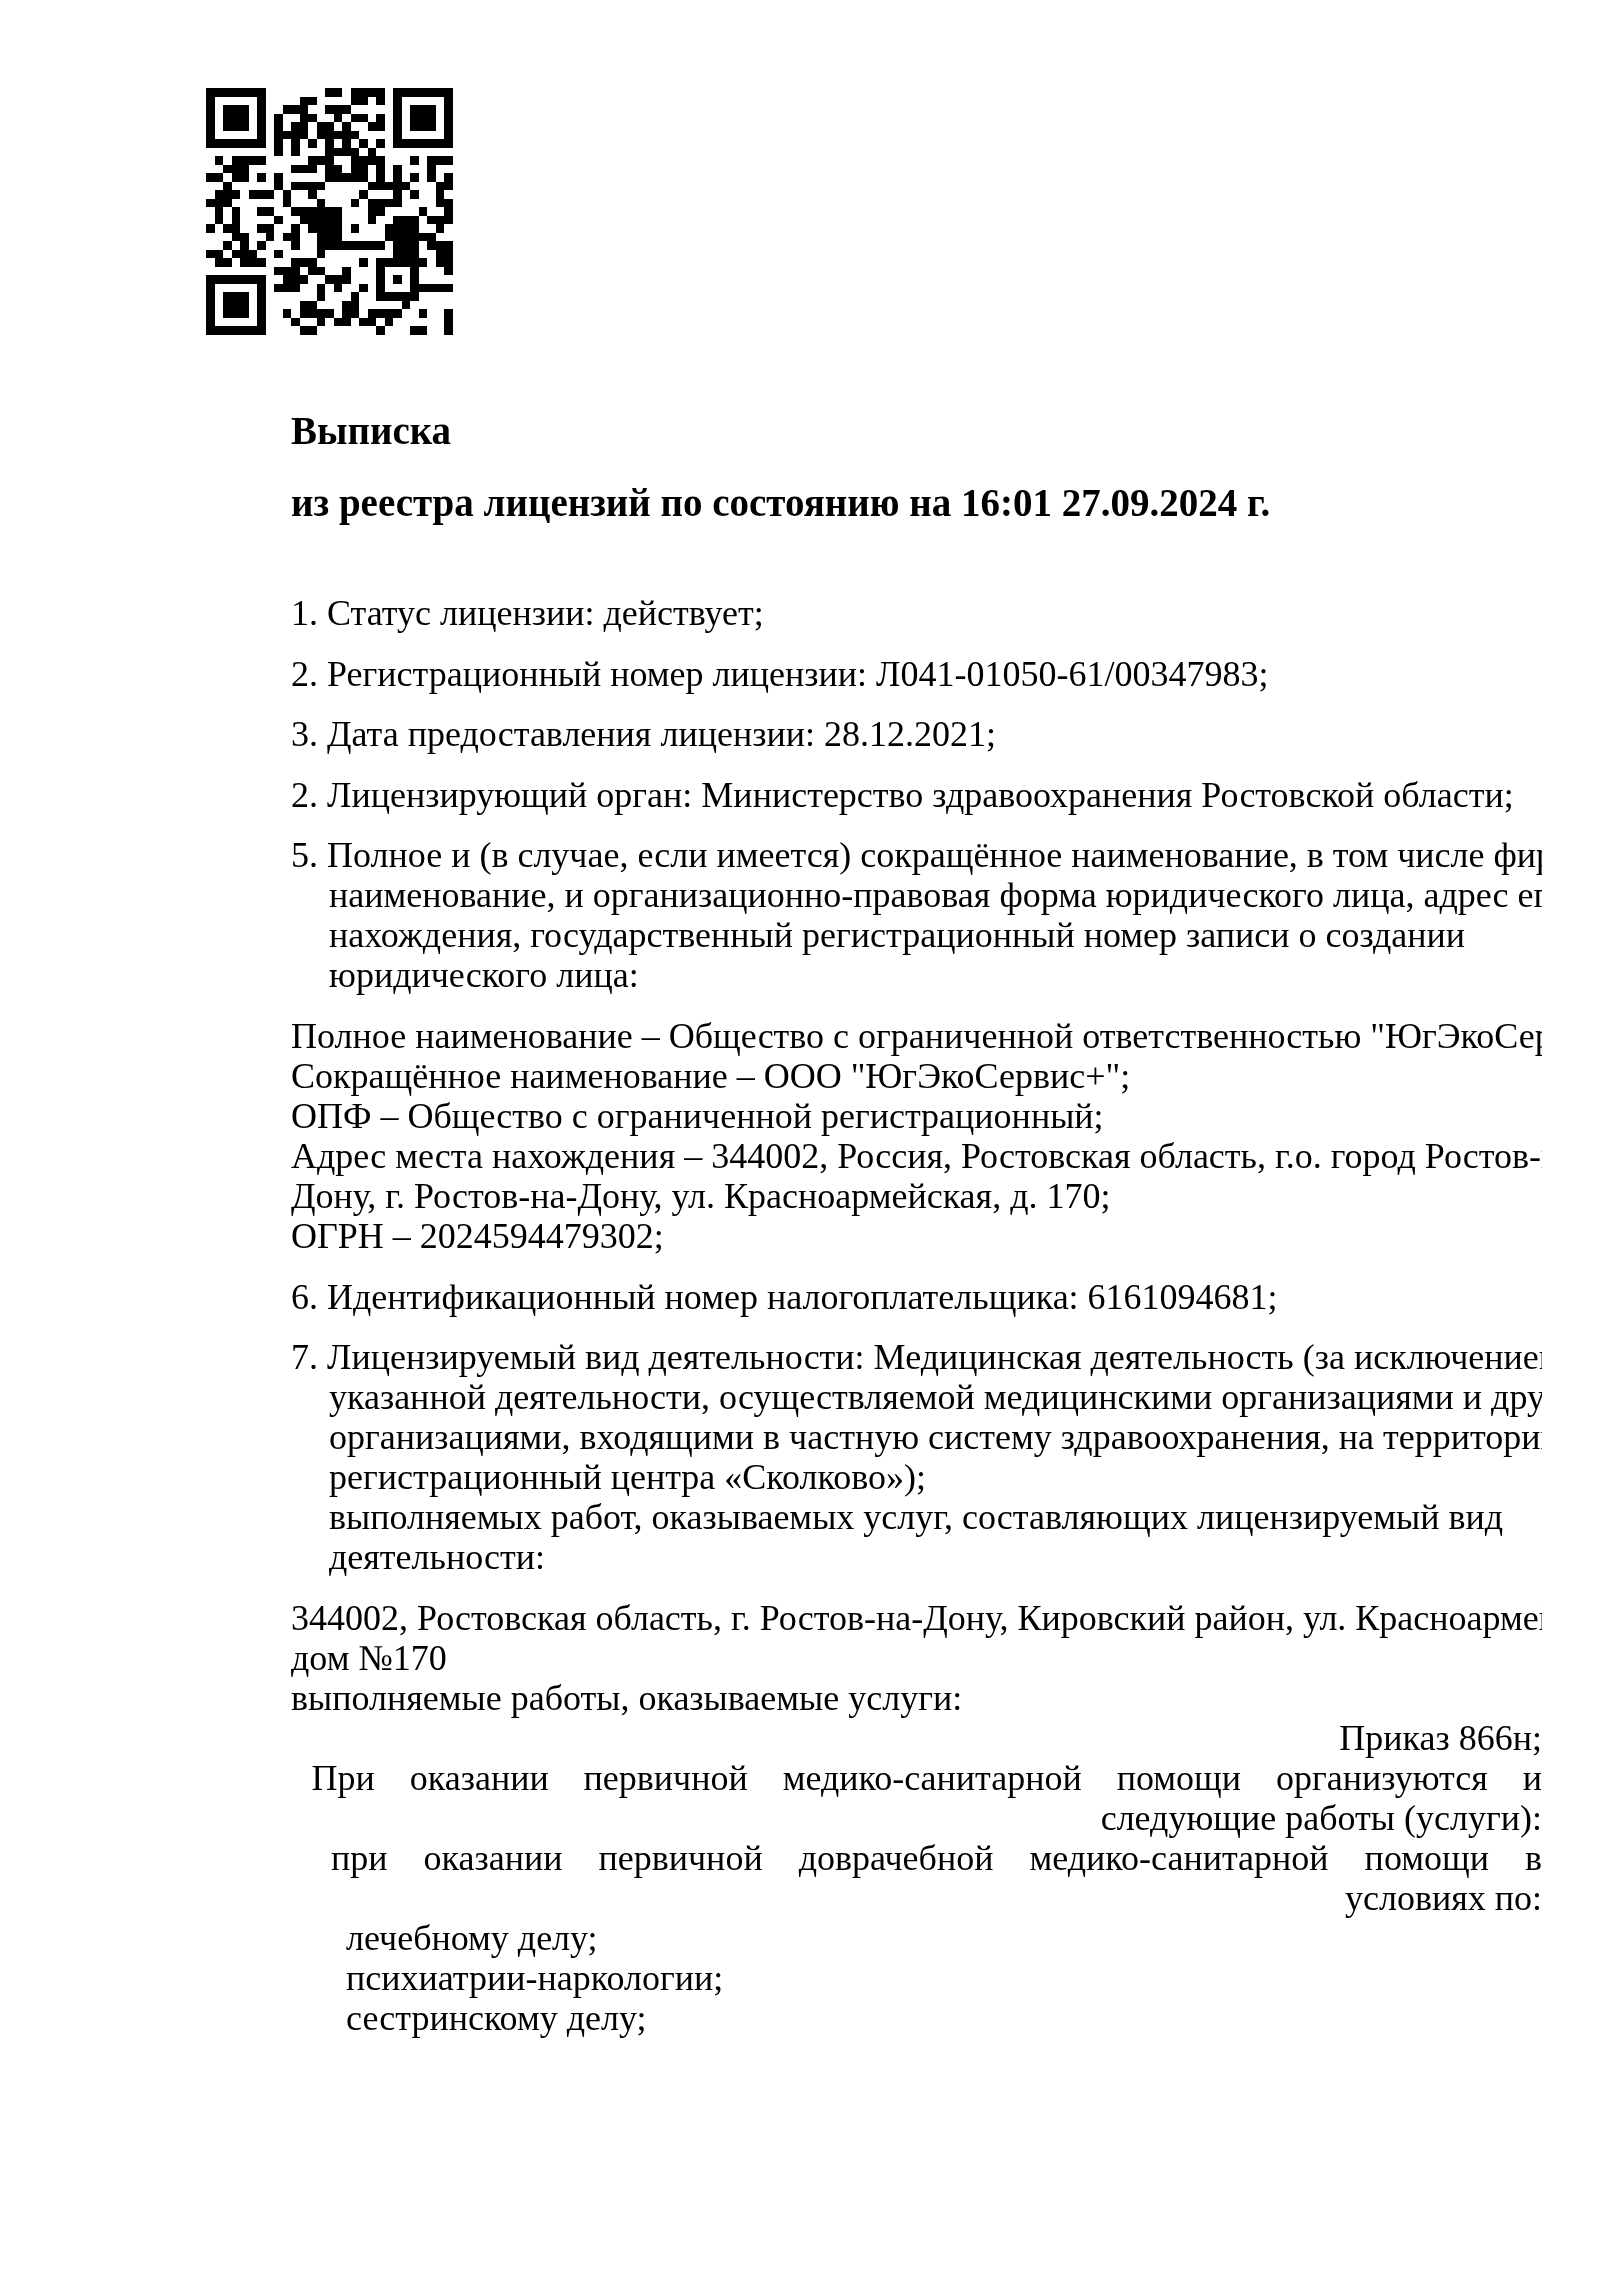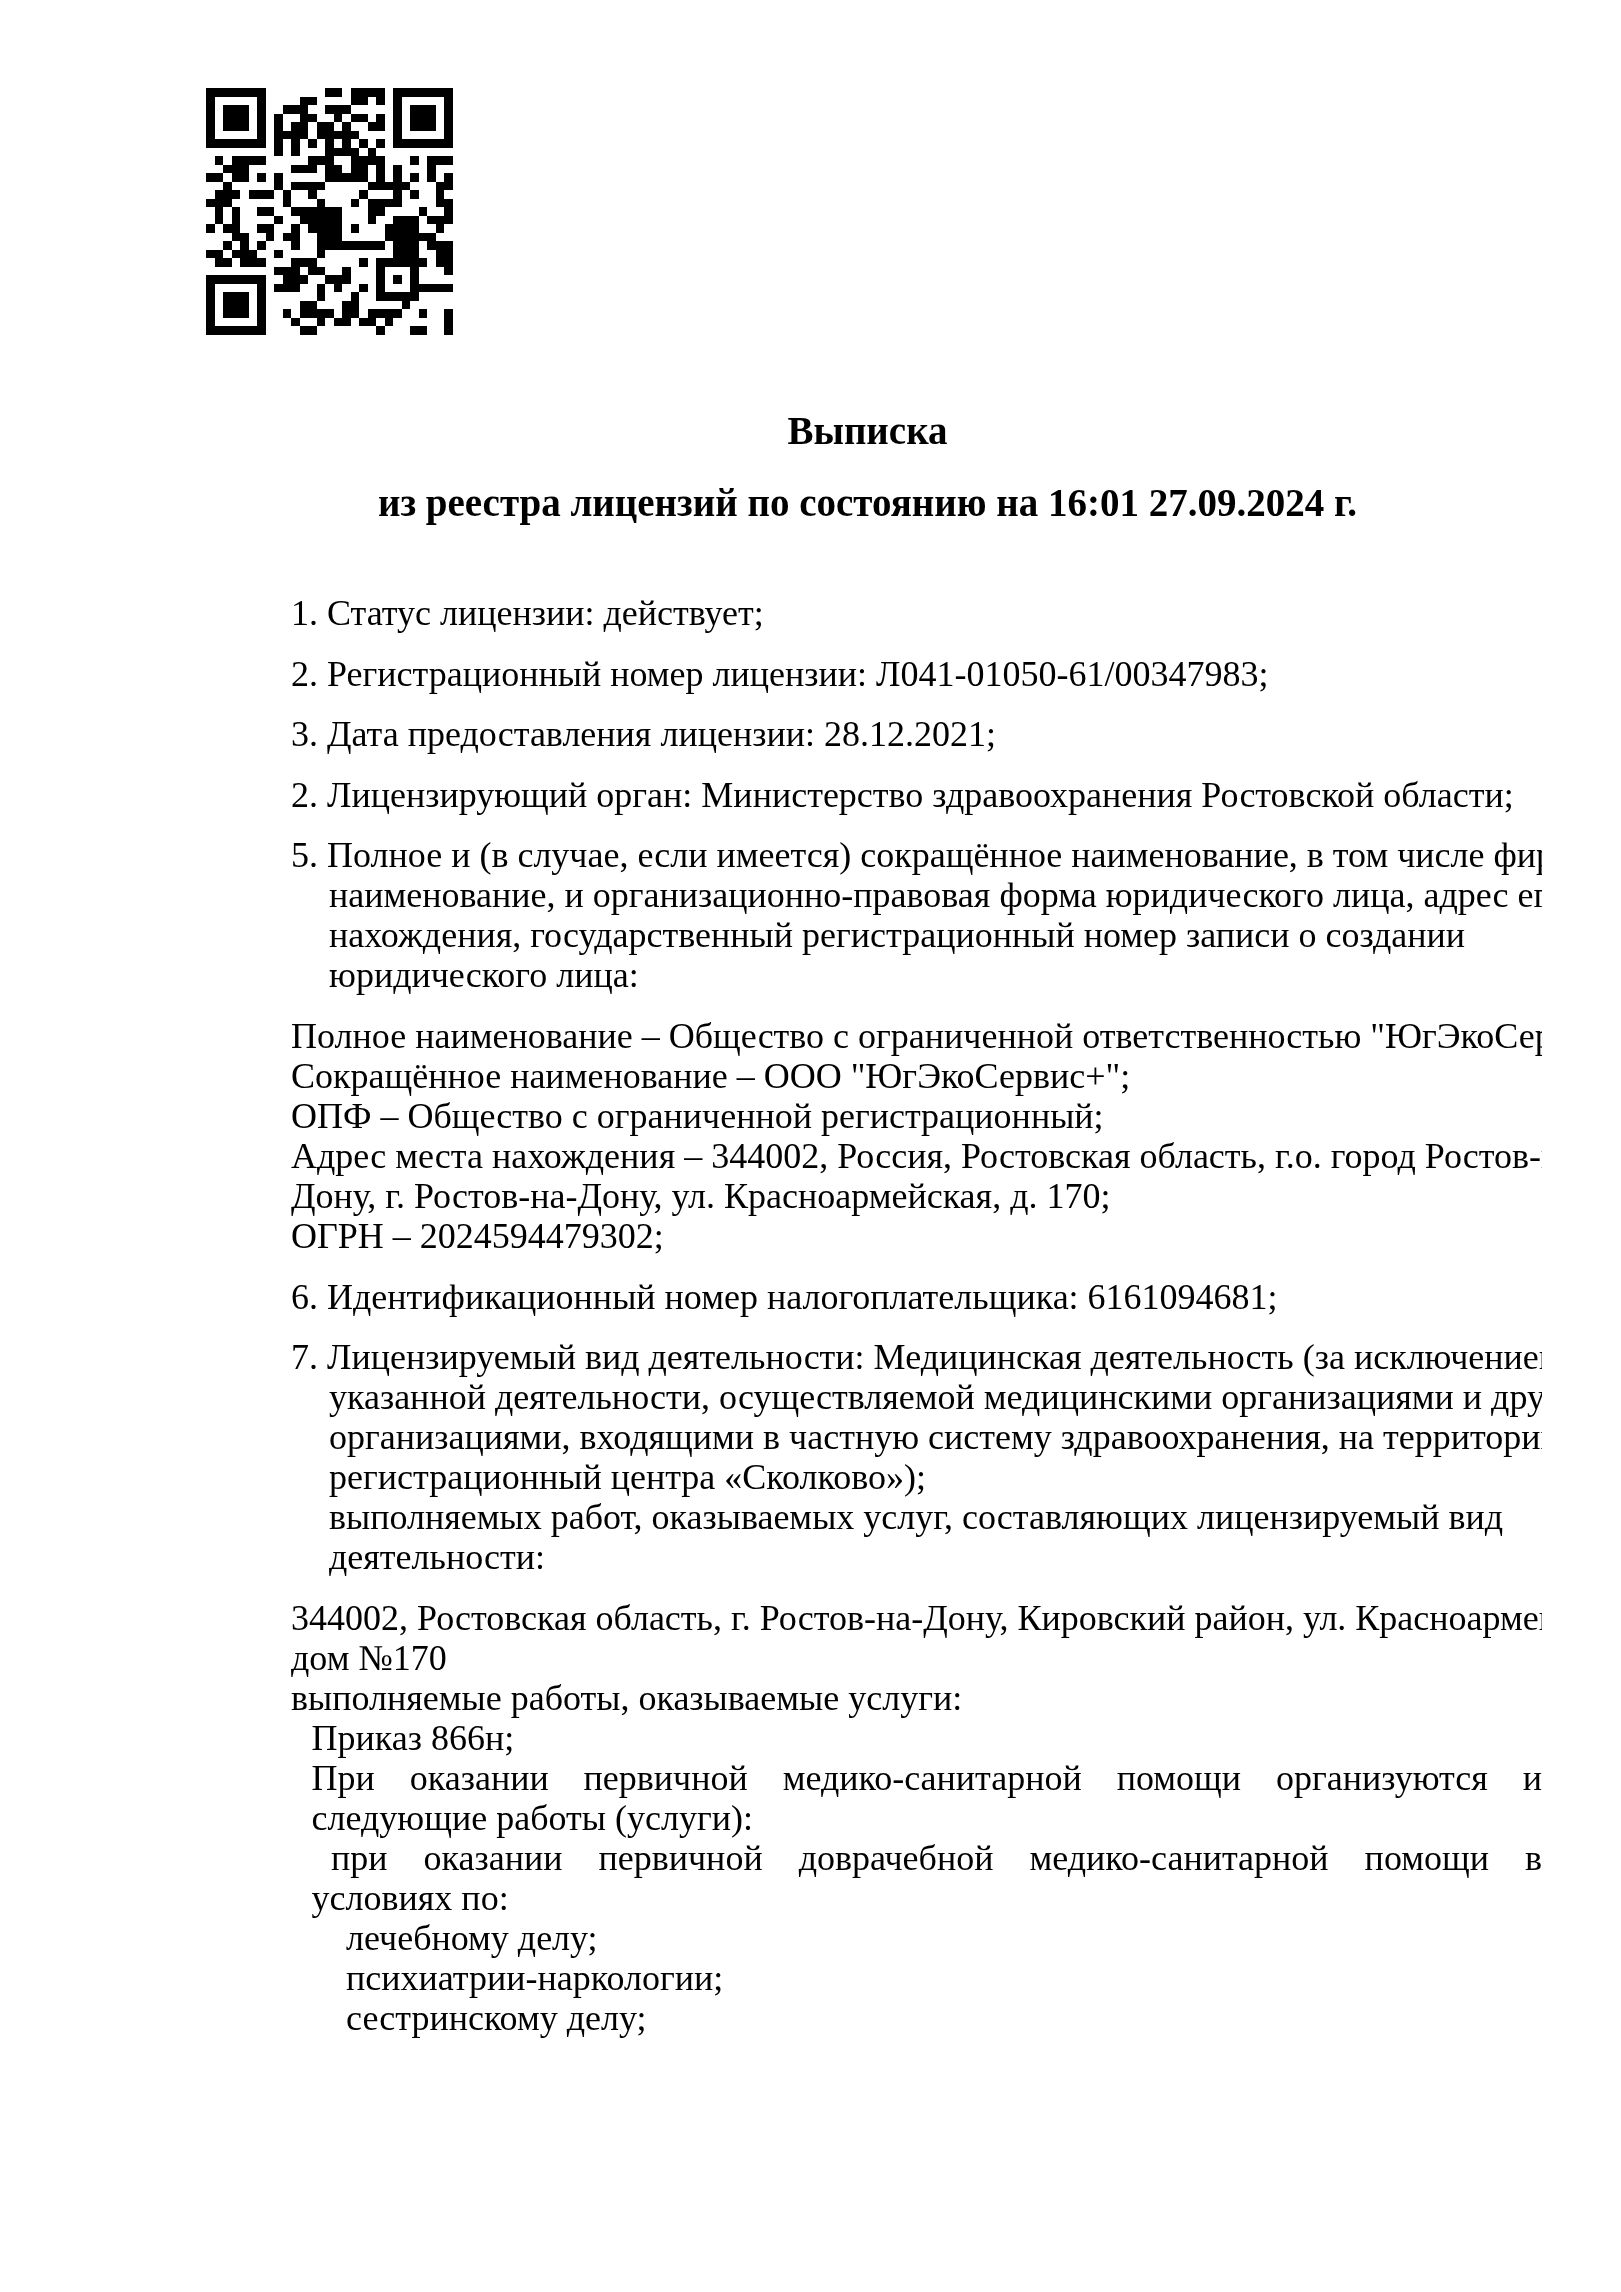--- a/index.html
+++ b/index.html
@@ -13,35 +13,35 @@
     overflow:hidden;
   }
   .qr {
     position:absolute; left:206px; top:88px;
     width:247px; height:247px;
   }
   .qr svg { display:block; width:247px; height:247px; }
   .titles { padding-top:407px; margin-left:291px; width:1251px; }
   .title, .subtitle {
     font-weight:bold; font-size:39px; line-height:47px;
-    text-align:center; padding-right:98px;
+    padding-right:98px;
     white-space:nowrap; overflow:hidden;
   }
   .subtitle { margin-top:25px; }
   .content {
     margin-left:291px; width:1251px; margin-top:67px;
     font-size:36px;
   }
   .line {
     height:40px; line-height:40px;
     overflow:hidden; white-space:nowrap;
   }
   .line.gap { margin-top:20.6px; }
   .i1 { padding-left:38px; }
-  .i2 { padding-left:20.6px; }
+  .i2 { padding-left:20.6px;text-align:right; }
   .i3 { padding-left:40px; }
   .i4 { padding-left:55px; }
   .line.just { white-space:normal; text-align:justify; }
   .line.just::after { content:""; display:inline-block; width:100%; height:0; }
 </style>
 </head>
 <body>
 
 <div class="page">
   <div class="qr" id="qr">

